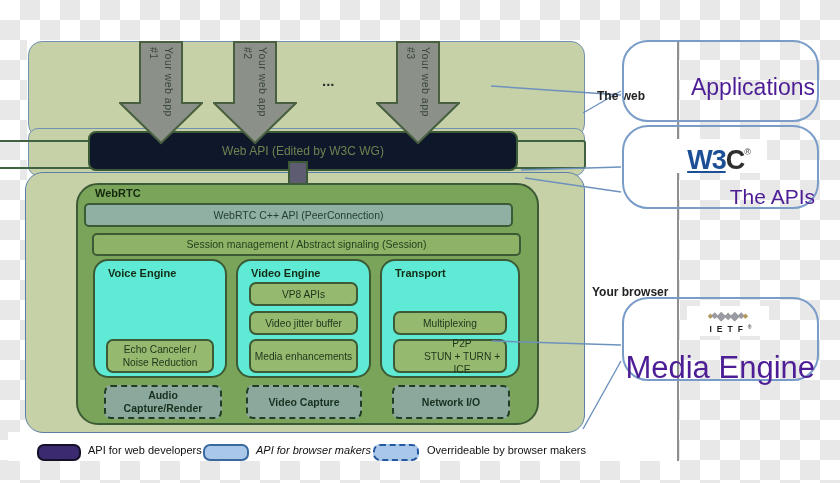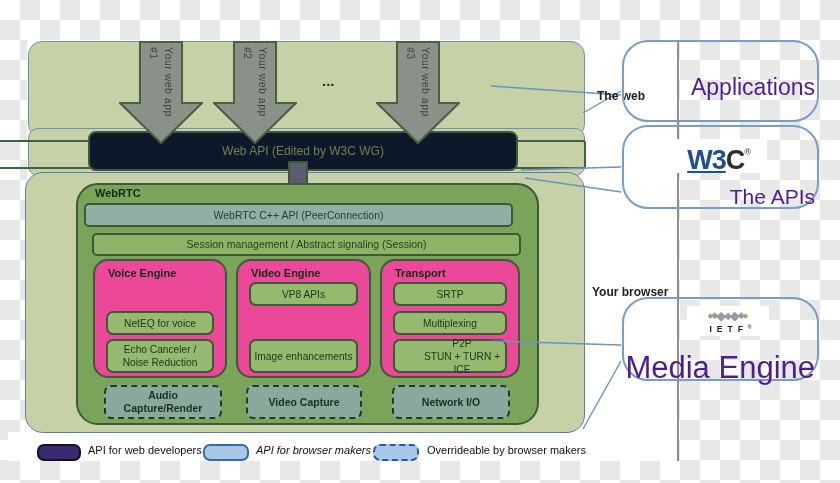--- a/index.html
+++ b/index.html
@@ -18,21 +18,21 @@
   .band{background:#c7d1a7;border:1.4px solid #7191b3;border-radius:14px;}
   .vline{background:#8f8f8f;width:2px;}
   .strip{border:2px solid #3f6340;border-radius:3px;background:transparent;}
   .webapibar{background:#0f172a;border:2px solid #3b5a35;border-radius:8px;
     color:#6f8150;font-size:12px;text-align:center;line-height:37px;}
   .webrtcbox{background:#7aa459;border:2px solid #3b5a35;border-radius:22px;}
   .rtc-title{font-size:11px;font-weight:bold;color:#13280f;}
   .hbar{border:2px solid #3b5a35;border-radius:5px;text-align:center;font-size:10.5px;}
   .cpp{background:#8fb0a2;color:#273f36;line-height:20px;}
   .sess{background:#8eb366;color:#23401f;line-height:19px;}
-  .col{background:#ec4899;border:2px solid #3b5a35;border-radius:15px;position:absolute;}
+  .col{background:#5eead4;border:2px solid #3b5a35;border-radius:15px;position:absolute;}
   .col-title{position:absolute;top:6px;left:13px;font-size:11px;font-weight:bold;color:#142c16;}
   .item{position:absolute;left:11px;right:11px;background:#95b96e;border:2px solid #3b5a35;
     border-radius:7px;color:#1e351c;font-size:10.2px;text-align:center;
     display:flex;flex-direction:column;justify-content:center;line-height:13px;}
   .item span{display:block;}
   .cap{position:absolute;background:#8ba89c;border:2px dashed #203c24;border-radius:7px;
     color:#17301f;font-size:10.5px;font-weight:bold;text-align:center;
     display:flex;flex-direction:column;justify-content:center;line-height:13px;}
   .cap span{display:block;}
   .arrow-label{writing-mode:vertical-rl;font-size:10.5px;line-height:15px;
@@ -108,44 +108,41 @@
 
 <div class="abs hbar cpp" style="left:84px;top:203px;width:425px;height:20px;">
   <span>WebRTC C++ API (PeerConnection)</span>
 </div>
 <div class="abs hbar sess" style="left:92px;top:233px;width:425px;height:19px;">
   <span>Session management / Abstract signaling (Session)</span>
 </div>
 
 <div class="col" style="left:93px;top:259px;width:130px;height:115px;">
   <div class="col-title">Voice Engine</div>
-  <div class="item" style="top:50px;height:20px;">
-    <span>NetEQ for voice</span>
-  </div>
   <div class="item" style="top:78px;height:30px;">
     <span>Echo Canceler /</span>
     <span>Noise Reduction</span>
   </div>
 </div>
 
 <div class="col" style="left:236px;top:259px;width:131px;height:115px;">
   <div class="col-title">Video Engine</div>
   <div class="item" style="top:21px;height:20px;">
     <span>VP8 APIs</span>
   </div>
+  <div class="item" style="top:50px;height:20px;">
+    <span>Video jitter buffer</span>
+  </div>
   <div class="item" style="top:78px;height:30px;">
-    <span>Image enhancements</span>
+    <span>Media enhancements</span>
   </div>
 </div>
 
 <div class="col" style="left:380px;top:259px;width:136px;height:115px;">
   <div class="col-title">Transport</div>
-  <div class="item" style="top:21px;height:20px;">
-    <span>SRTP</span>
-  </div>
   <div class="item" style="top:50px;height:20px;">
     <span>Multiplexing</span>
   </div>
   <div class="item" style="top:78px;height:30px;padding-left:24px;">
     <span>P2P</span>
     <span>STUN + TURN + ICE</span>
   </div>
 </div>
 
 <div class="cap" style="left:104px;top:385px;width:114px;height:30px;">

